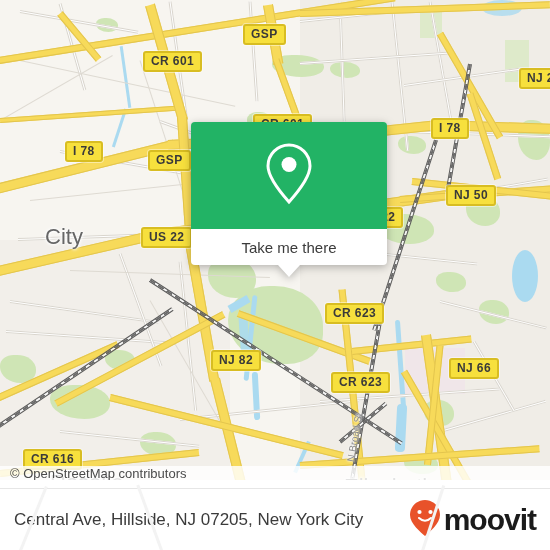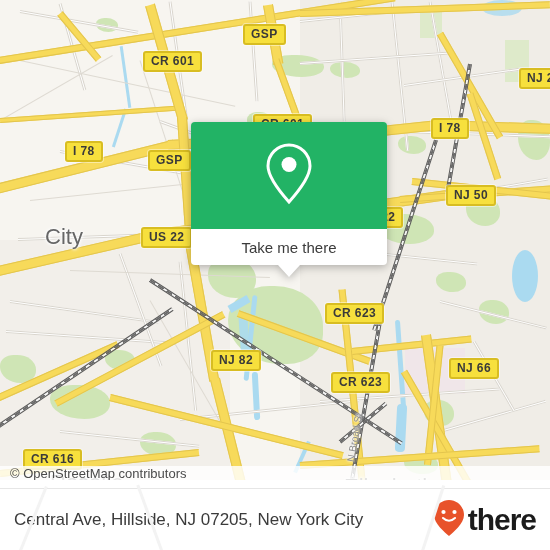--- a/index.html
+++ b/index.html
@@ -316,17 +316,17 @@
 
     <div id="brand">
       <span>
         <svg width="34" height="40" viewBox="0 0 34 40">
           <path d="M17 2 C8.7 2 2 8.7 2 17 C2 25.5 13 34.5 17 38 C21 34.5 32 25.5 32 17 C32 8.7 25.3 2 17 2 Z" fill="#e8522a"></path>
           <circle cx="11.5" cy="14" r="2.1" fill="#ffffff"></circle>
           <circle cx="22.5" cy="14" r="2.1" fill="#ffffff"></circle>
           <path d="M11 20 Q17 25.5 23 20" stroke="#ffffff" stroke-width="2.1" fill="none" stroke-linecap="round"></path>
         </svg>
       </span>
-      <span id="brand-word">there</span>
+      <span id="brand-word">moovit</span>
     </div>
   </div>
 
 </div>
 
 </body></html>

